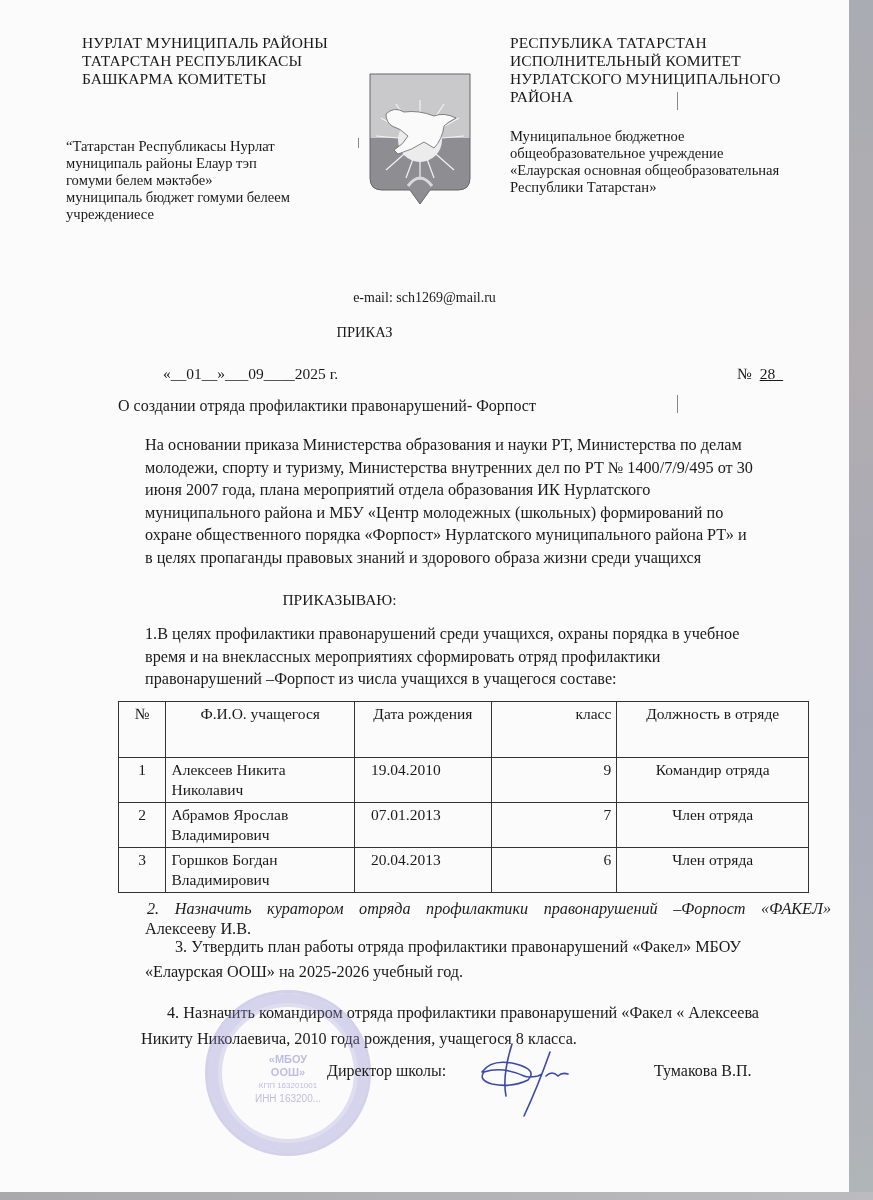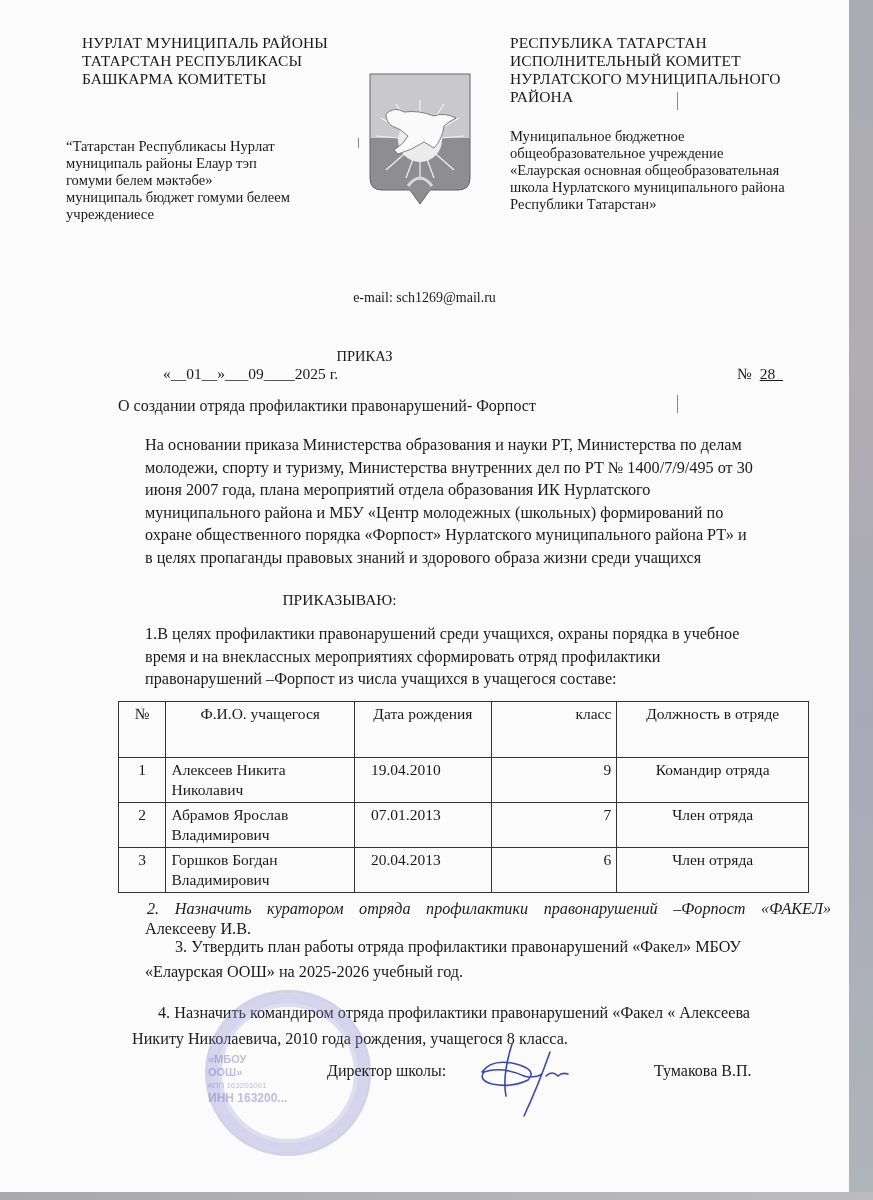--- a/index.html
+++ b/index.html
@@ -37,21 +37,21 @@
   .c-name { width:183px; text-align:left; }
   .c-date { width:118px; text-align:left; padding-left:16px !important; }
   .c-class { width:120px; text-align:right; }
   .c-role { width:188px; text-align:center; }
   .stamp {
     position:absolute; left:205px; top:990px; width:160px; height:160px;
     border-radius:50%; border:3px solid rgba(140,130,200,0.35);
     box-shadow: inset 0 0 0 10px rgba(160,150,210,0.12), inset 0 0 0 14px rgba(140,130,200,0.25);
   }
   .stamp-text {
-    position:absolute; left:0; top:60px; width:160px; text-align:left;
+    position:absolute; left:0; top:60px; width:160px; text-align:center;
     font-family:"Liberation Sans", sans-serif; font-weight:bold; font-size:11px;
     color:rgba(120,110,190,0.45); line-height:13px;
   }
   .mark { position:absolute; width:1px; background:#888; }
 </style>
 </head>
 <body>
 
 <div class="page">
 
@@ -103,30 +103,29 @@
   <div class="abs hdr-caps" style="left:510px; top:34px;">
     <div>РЕСПУБЛИКА  ТАТАРСТАН</div>
     <div>ИСПОЛНИТЕЛЬНЫЙ КОМИТЕТ</div>
     <div>НУРЛАТСКОГО МУНИЦИПАЛЬНОГО</div>
     <div>РАЙОНА</div>
   </div>
   <div class="abs hdr-sub" style="left:510px; top:128px;">
     <div>Муниципальное бюджетное</div>
     <div>общеобразовательное учреждение</div>
     <div>«Елаурская основная общеобразовательная</div>
-    <div>школа Нурлатского муниципального района</div>
     <div>Республики Татарстан»</div>
   </div>
 
   <div class="mark" style="left:677px; top:92px; height:18px;"></div>
   <div class="mark" style="left:677px; top:395px; height:18px;"></div>
   <div class="mark" style="left:358px; top:138px; height:10px;"></div>
 
   <div class="abs center" style="left:0; top:290px; width:849px; font-size:14px;">e-mail: sch1269@mail.ru</div>
-  <div class="abs center" style="left:0; top:324px; width:729px; font-size:14.5px;margin-top:24px;">ПРИКАЗ</div>
+  <div class="abs center" style="left:0; top:324px; width:729px; font-size:14.5px;">ПРИКАЗ</div>
 
   <div class="abs" style="left:163px; top:365px; font-size:15.5px;">«__01__»___09____2025 г.</div>
   <div class="abs" style="left:737px; top:365px; font-size:15.5px;">
     <span>№</span>
     <span style="text-decoration:underline; margin-left:4px;">28_</span>
   </div>
 
   <div class="abs" style="left:118px; top:397px; font-size:16px;">О создании отряда профилактики правонарушений- Форпост</div>
 
   <div class="abs body-text" style="left:118px; top:434px; width:700px;">
@@ -180,31 +179,31 @@
     </table>
 
   <div class="abs body-text" style="left:118px; top:898px; width:686px;">
     <div style="text-align:justify; text-align-last:justify; padding-left:2px;font-style:italic;">2. Назначить  куратором  отряда  профилактики  правонарушений  –Форпост  «ФАКЕЛ»</div>
     <div style="line-height:16px;">Алексееву И.В.</div>
   </div>
   <div class="abs body-text" style="left:118px; top:936px; width:700px;">
     <div style="padding-left:30px;">3. Утвердить план работы отряда профилактики правонарушений «Факел» МБОУ</div>
     <div style="margin-top:2px;">«Елаурская ООШ»  на 2025-2026 учебный год.</div>
   </div>
-  <div class="abs body-text" style="left:105px; top:1002px; width:700px;">
+  <div class="abs body-text" style="left:114px; top:1002px; width:700px;">
     <div style="padding-left:26px;">4. Назначить командиром отряда профилактики правонарушений «Факел « Алексеева</div>
     <div style="margin-top:3px;">Никиту Николаевича, 2010 года рождения, учащегося 8  класса.</div>
   </div>
 
   <div class="stamp">
     <div class="stamp-text">
       <div>«МБОУ</div>
       <div>ООШ»</div>
       <div style="font-size:8px; font-weight:normal;">КПП 163201001</div>
-      <div style="font-size:12px; font-weight:bold;">ИНН 163200...</div>
+      <div style="font-size:10px; font-weight:normal;">ИНН 163200...</div>
     </div>
   </div>
 
   <div class="abs" style="left:327px; top:1062px; font-size:16px;">Директор  школы:</div>
   <div class="abs" style="left:472px; top:1036px; width:120px; height:90px;">
     <svg width="120" height="90" viewBox="0 0 120 90">
       <path d="M40 8 Q30 40 34 60 M10 36 Q20 22 44 28 Q66 34 56 44 Q40 52 20 48 Q6 44 12 36 Q30 30 52 40 Q56 42 66 40 L70 38 M78 16 Q66 50 52 80 M74 40 Q80 34 86 40 Q90 36 96 38" fill="none" stroke="#3b4aa8" stroke-width="1.6" stroke-linecap="round"></path>
     </svg>
   </div>
   <div class="abs" style="left:654px; top:1062px; font-size:16px;">Тумакова В.П.</div>

